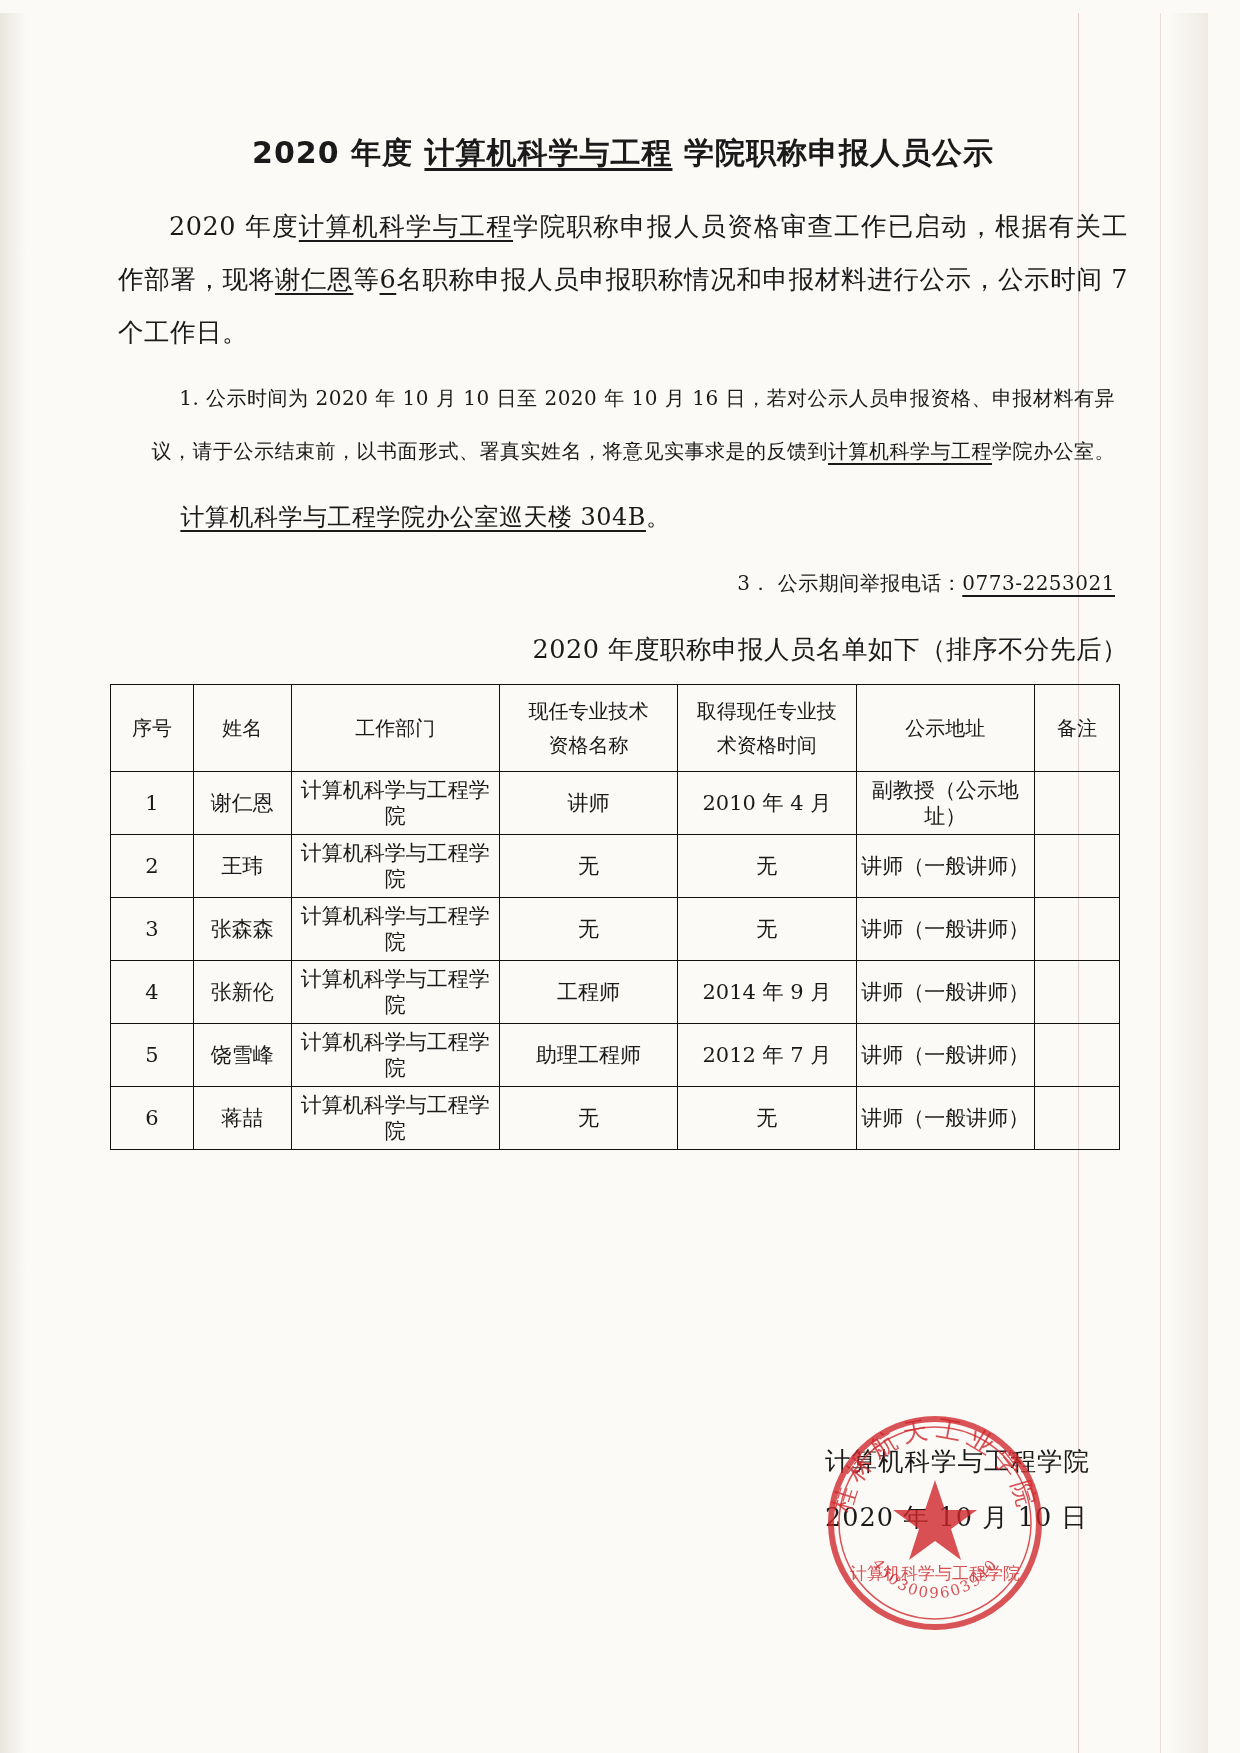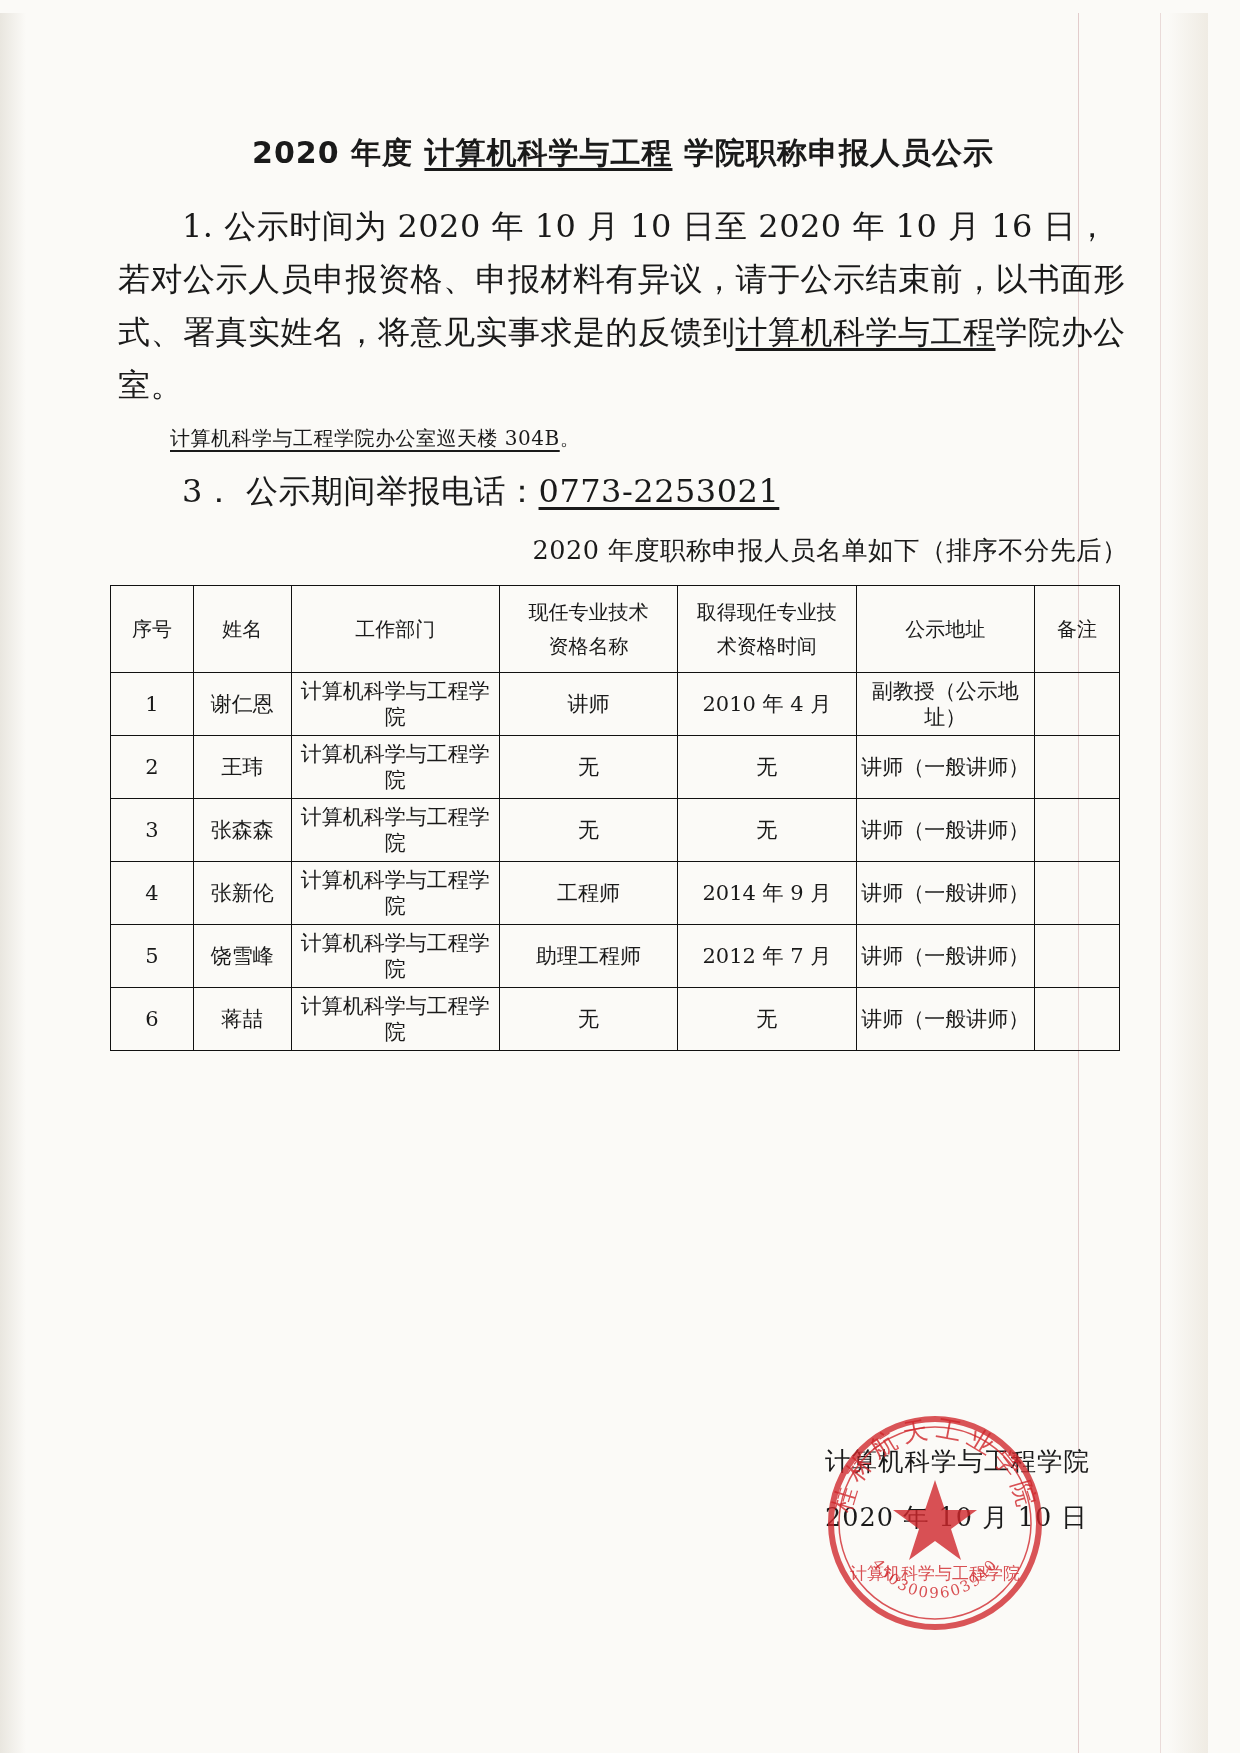--- a/index.html
+++ b/index.html
@@ -65,28 +65,29 @@
     font-size: 25.5px;
     line-height: 53px;
     margin: 0 0 4px 0;
     text-align: justify;
     letter-spacing: 0.5px;
   }
   p.indent {
     text-indent: 2em;
   }
   .num-para {
-    font-size: 32px;
+    font-size: 20px;
     line-height: 53px;
-    margin: 0;
+    margin: 13px;
     text-indent: 2em;
     letter-spacing: 0.5px;
+    text-align: right;
   }
   .addr-line {
-    font-size: 20px;
+    font-size: 24px;
     line-height: 53px;
     margin: 0 0 0 0;
     padding-left: 2.6em;
     letter-spacing: 0.5px;
   }
   .list-title {
     font-size: 25.5px;
     line-height: 53px;
     margin: 6px 0 8px 0;
     text-align: right;
@@ -162,20 +163,23 @@
   <div class="scan-line-v" style="left:1160px; background:rgba(196,148,150,0.3);"></div>
 
   <div class="content">
 
     <h1 class="doc-title">
       <span>2020 年度</span>
       <span class="u">计算机科学与工程</span>
       <span>学院职称申报人员公示</span>
     </h1>
 
+    <p class="para indent">
+      <span>2020 年度</span><span class="u">计算机科学与工程</span><span>学院职称申报人员资格审查工作已启动，根据有关工作部署，现将</span><span class="u">谢仁恩</span><span>等</span><span class="u">6</span><span>名职称申报人员申报职称情况和申报材料进行公示，公示时间 7 个工作日。</span>
+    </p>
 
     <p class="num-para">
       <span>1.</span>
       <span>公示时间为 2020 年 10 月 10 日至 2020 年 10 月 16 日，若对公示人员申报资格、申报材料有异议，请于公示结束前，以书面形式、署真实姓名，将意见实事求是的反馈到</span><span class="u">计算机科学与工程</span><span>学院办公室。</span>
     </p>
 
     <p class="addr-line">
       <span class="u">计算机科学与工程学院办公室巡天楼 304B</span><span>。</span>
     </p>
 

